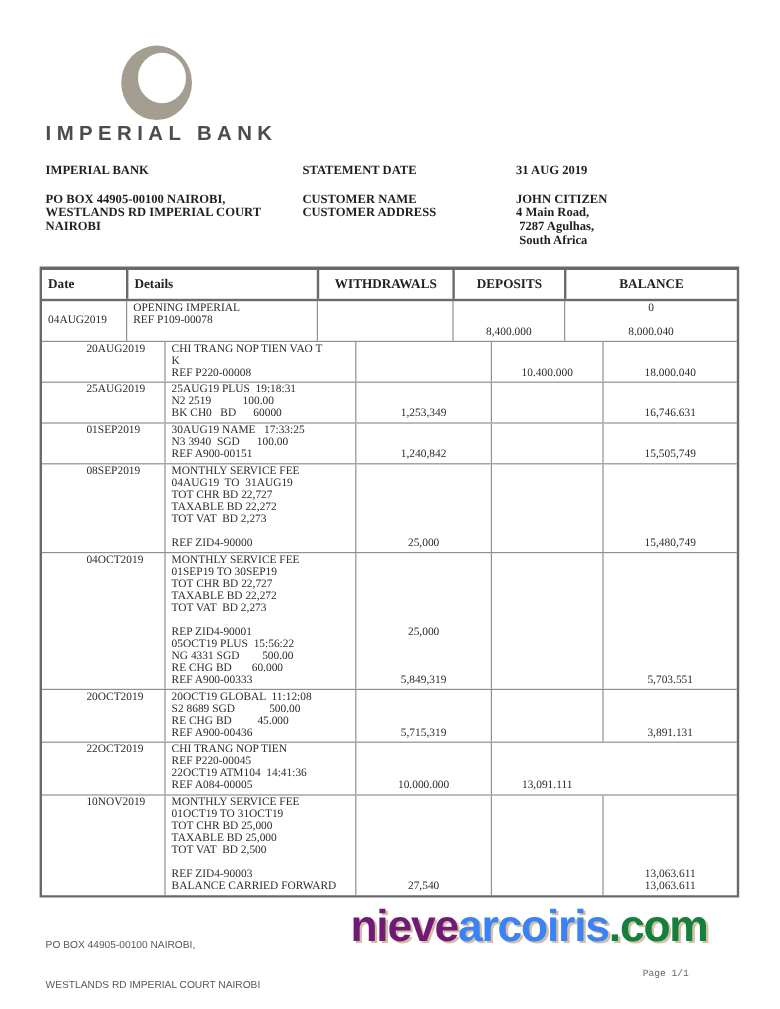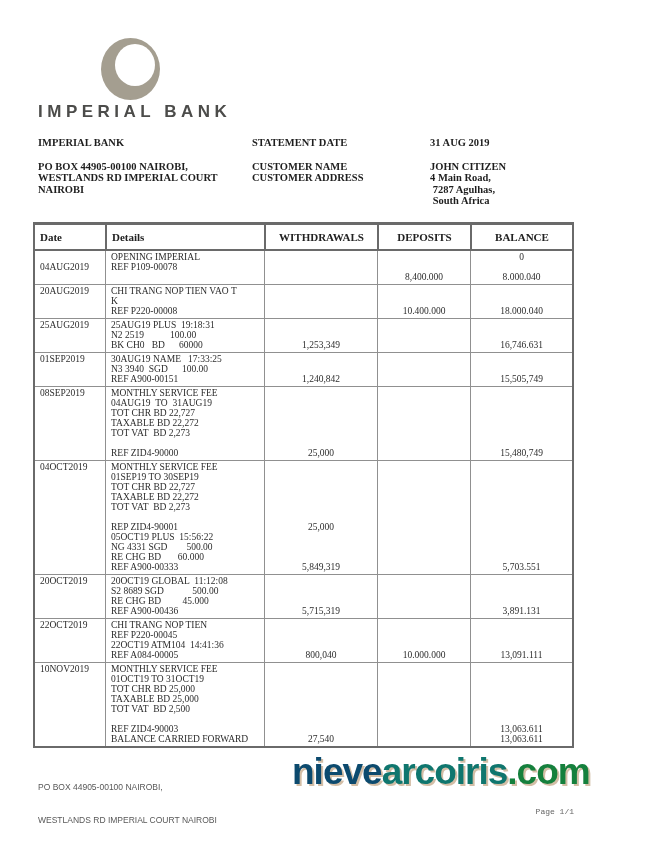--- a/index.html
+++ b/index.html
@@ -21,32 +21,32 @@
   
   .info { position:absolute; top:137px; font-size:10.5px; font-weight:bold; line-height:11.5px; color:#1e1e1e; }
   .info .gap { height:12px; }
   .info div { white-space:pre; }
   #info-bank { left:38px; width:212px; }
   #info-labels { left:252px; width:176px; }
   #info-values { left:430px; width:195px; }
 
   
   .table {
-    position:absolute; left:33px; top:222px; width:541px;
+    position:absolute; left:33px; top:222px; width:583px;
     border:2px solid #6a6a6a; border-top-width:3px; box-sizing:border-box;
     background:#ffffff;
   }
   .trow { display:grid; grid-template-columns:70px 159px 113px 93px 1fr; }
   .cell { border-left:1px solid #909090; padding:1px 5px 2px 5px; min-width:0; }
   .cell:first-child { border-left:none; }
   .thead { border-bottom:2px solid #6a6a6a; }
   .thead .cell { border-left:2px solid #6a6a6a; padding:6px 5px; font-size:11px; font-weight:bold; color:#222; }
   .thead .cell:first-child { border-left:none; }
   .num { text-align:center; }
-  #rows .trow + .trow { border-top:1px solid #909090; }
+  #rows .trow + .trow { border-top:1px solid #909090;padding-left:32px; }
   .line { height:10px; line-height:10px; font-size:9.5px; white-space:pre; }
 
   
   .footer-address {
     position:absolute; left:38px; top:760px;
     font-family:"Liberation Sans", sans-serif; font-size:8.5px; line-height:11px; color:#585858;
     white-space:pre;
   }
   .watermark {
     position:absolute; left:292px; top:751px; width:356px;
@@ -366,26 +366,20 @@
           <div class="cell">
             <div class="line">CHI TRANG NOP TIEN</div>
             <div class="line">REF P220-00045</div>
             <div class="line">22OCT19 ATM104  14:41:36</div>
             <div class="line">REF A084-00005</div>
           </div>
           <div class="cell num">
             <div class="line">&nbsp;</div>
             <div class="line">&nbsp;</div>
             <div class="line">&nbsp;</div>
-            <div class="line">800,040</div>
-          </div>
-          <div class="cell num">
-            <div class="line">&nbsp;</div>
-            <div class="line">&nbsp;</div>
-            <div class="line">&nbsp;</div>
             <div class="line">10.000.000</div>
           </div>
           <div class="cell num">
             <div class="line">&nbsp;</div>
             <div class="line">&nbsp;</div>
             <div class="line">&nbsp;</div>
             <div class="line">13,091.111</div>
           </div>
         </div>
         <div class="trow">
@@ -443,17 +437,17 @@
       </div>
   </div>
 
   <div class="footer-address">
     <div>PO BOX 44905-00100 NAIROBI,</div>
     <div>WESTLANDS RD IMPERIAL COURT NAIROBI</div>
     
     
   </div>
 
-  <div class="watermark"><span style="color: #0c4a6e;">nieve</span><span style="color: #0f766e;">arcoiris</span><span style="color: #15803d;">.com</span></div>
+  <div class="watermark"><span style="color: #701a75;">nieve</span><span style="color: #3b82f6;">arcoiris</span><span style="color: #15803d;">.com</span></div>
 
   <div class="page-indicator">Page 1/1</div>
 
 </div>
 
 </body></html>

